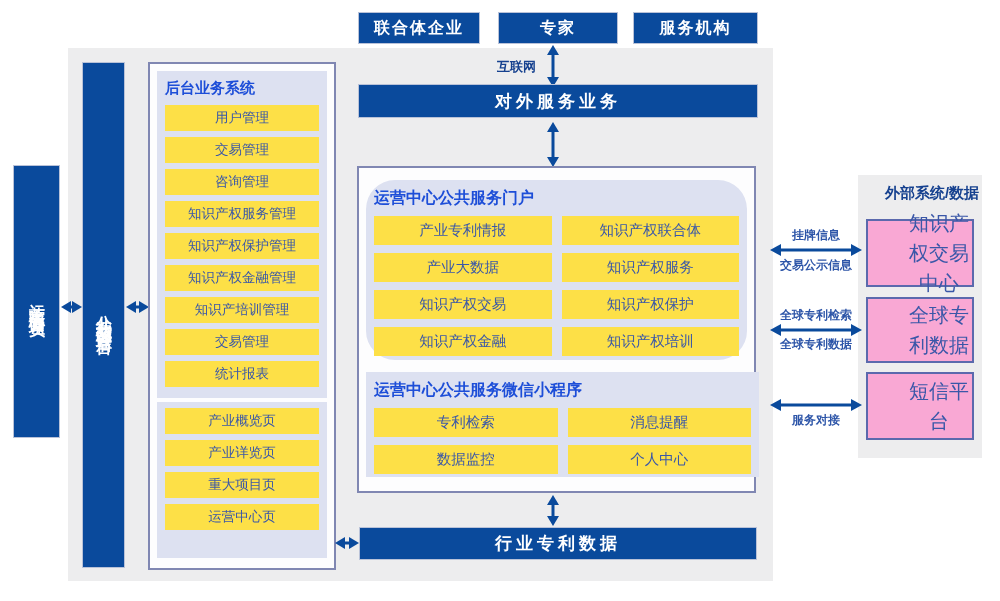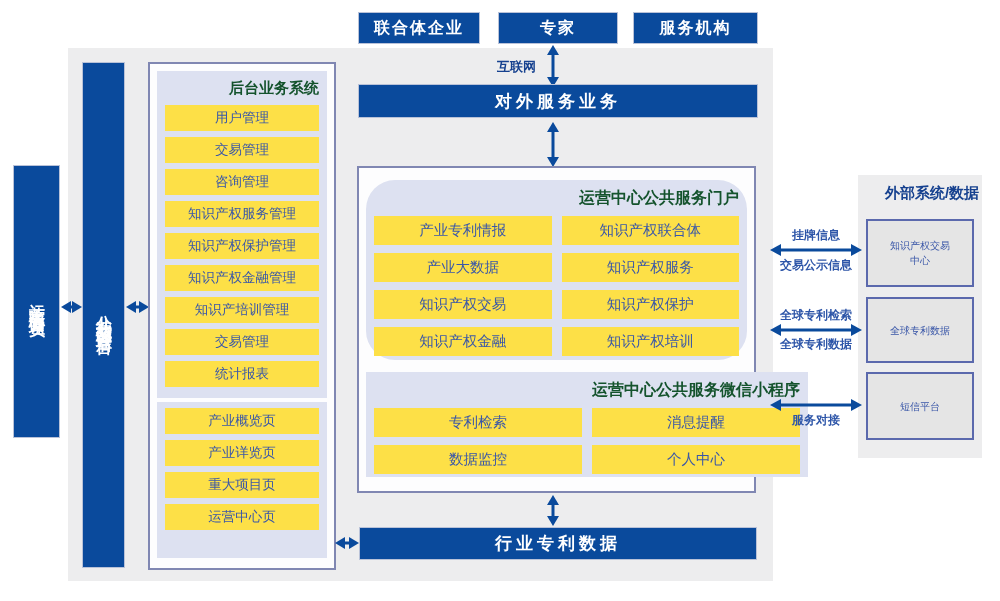--- a/index.html
+++ b/index.html
@@ -20,36 +20,36 @@
   .hbar  { font-size:17px; letter-spacing:4px; }
   .vbar  {
     writing-mode:vertical-rl; text-orientation:upright;
     font-size:16px; letter-spacing:3px;
   }
   .panel {
     background:#fdfdfe; border:2px solid #8087b2;
   }
   .lav { background:#dde1f1; padding:6px 8px 8px 8px; }
   .lav-title {
-    text-align:right; color:#14532d; font-weight:bold;
+    text-align:left; color:#1d4ed8; font-weight:bold;
     font-size:15px; margin:2px 0 7px 0;
   }
   .items-col { display:flex; flex-direction:column; gap:6px; }
   .items-grid { display:grid; grid-template-columns:1fr 1fr; gap:8px 10px; }
   .item {
     background:#fde047; height:26px; display:flex; align-items:center;
     justify-content:center; color:#3a57a8; font-size:13.5px;
   }
   .item-lg { height:29px; font-size:14.5px; }
   .ext-title {
     text-align:center; color:#16418f; font-weight:bold; font-size:15px;
   }
   .ext-box {
-    background:#e5e5e5; border:2px solid #5b69ad; color:#3a57a8;
-    font-size:10px; display:flex; align-items:center; justify-content:center;
+    background:#f9a8d4; border:2px solid #5b69ad; color:#3a57a8;
+    font-size:20px; display:flex; align-items:center; justify-content:flex-end;
     text-align:center;
   }
   .ext-box span { display:inline-block; max-width:66px; line-height:1.5; }
   .link-label {
     width:96px; text-align:center; color:#2d55a8; font-size:12px;
     font-weight:bold; line-height:1.2;
   }
   .internet-label { color:#16418f; font-weight:bold; font-size:13px; }
   svg.arr { position:absolute; display:block; }
 </style>
@@ -128,21 +128,21 @@
     <div class="item item-lg">知识产权联合体</div>
     <div class="item item-lg">产业大数据</div>
     <div class="item item-lg">知识产权服务</div>
     <div class="item item-lg">知识产权交易</div>
     <div class="item item-lg">知识产权保护</div>
     <div class="item item-lg">知识产权金融</div>
     <div class="item item-lg">知识产权培训</div>
   </div>
 </div>
 
-<div class="abs lav" style="left:366px;top:372px;width:442px;height:105px;">
+<div class="abs lav" style="left:366px;top:372px;width:393px;height:105px;">
   <div class="lav-title" style="font-size:16px;">运营中心公共服务微信小程序</div>
   <div class="items-grid">
     <div class="item item-lg">专利检索</div>
     <div class="item item-lg">消息提醒</div>
     <div class="item item-lg">数据监控</div>
     <div class="item item-lg">个人中心</div>
   </div>
 </div>
 
 <svg class="arr" style="left:546px;top:495px;" width="14" height="31">

